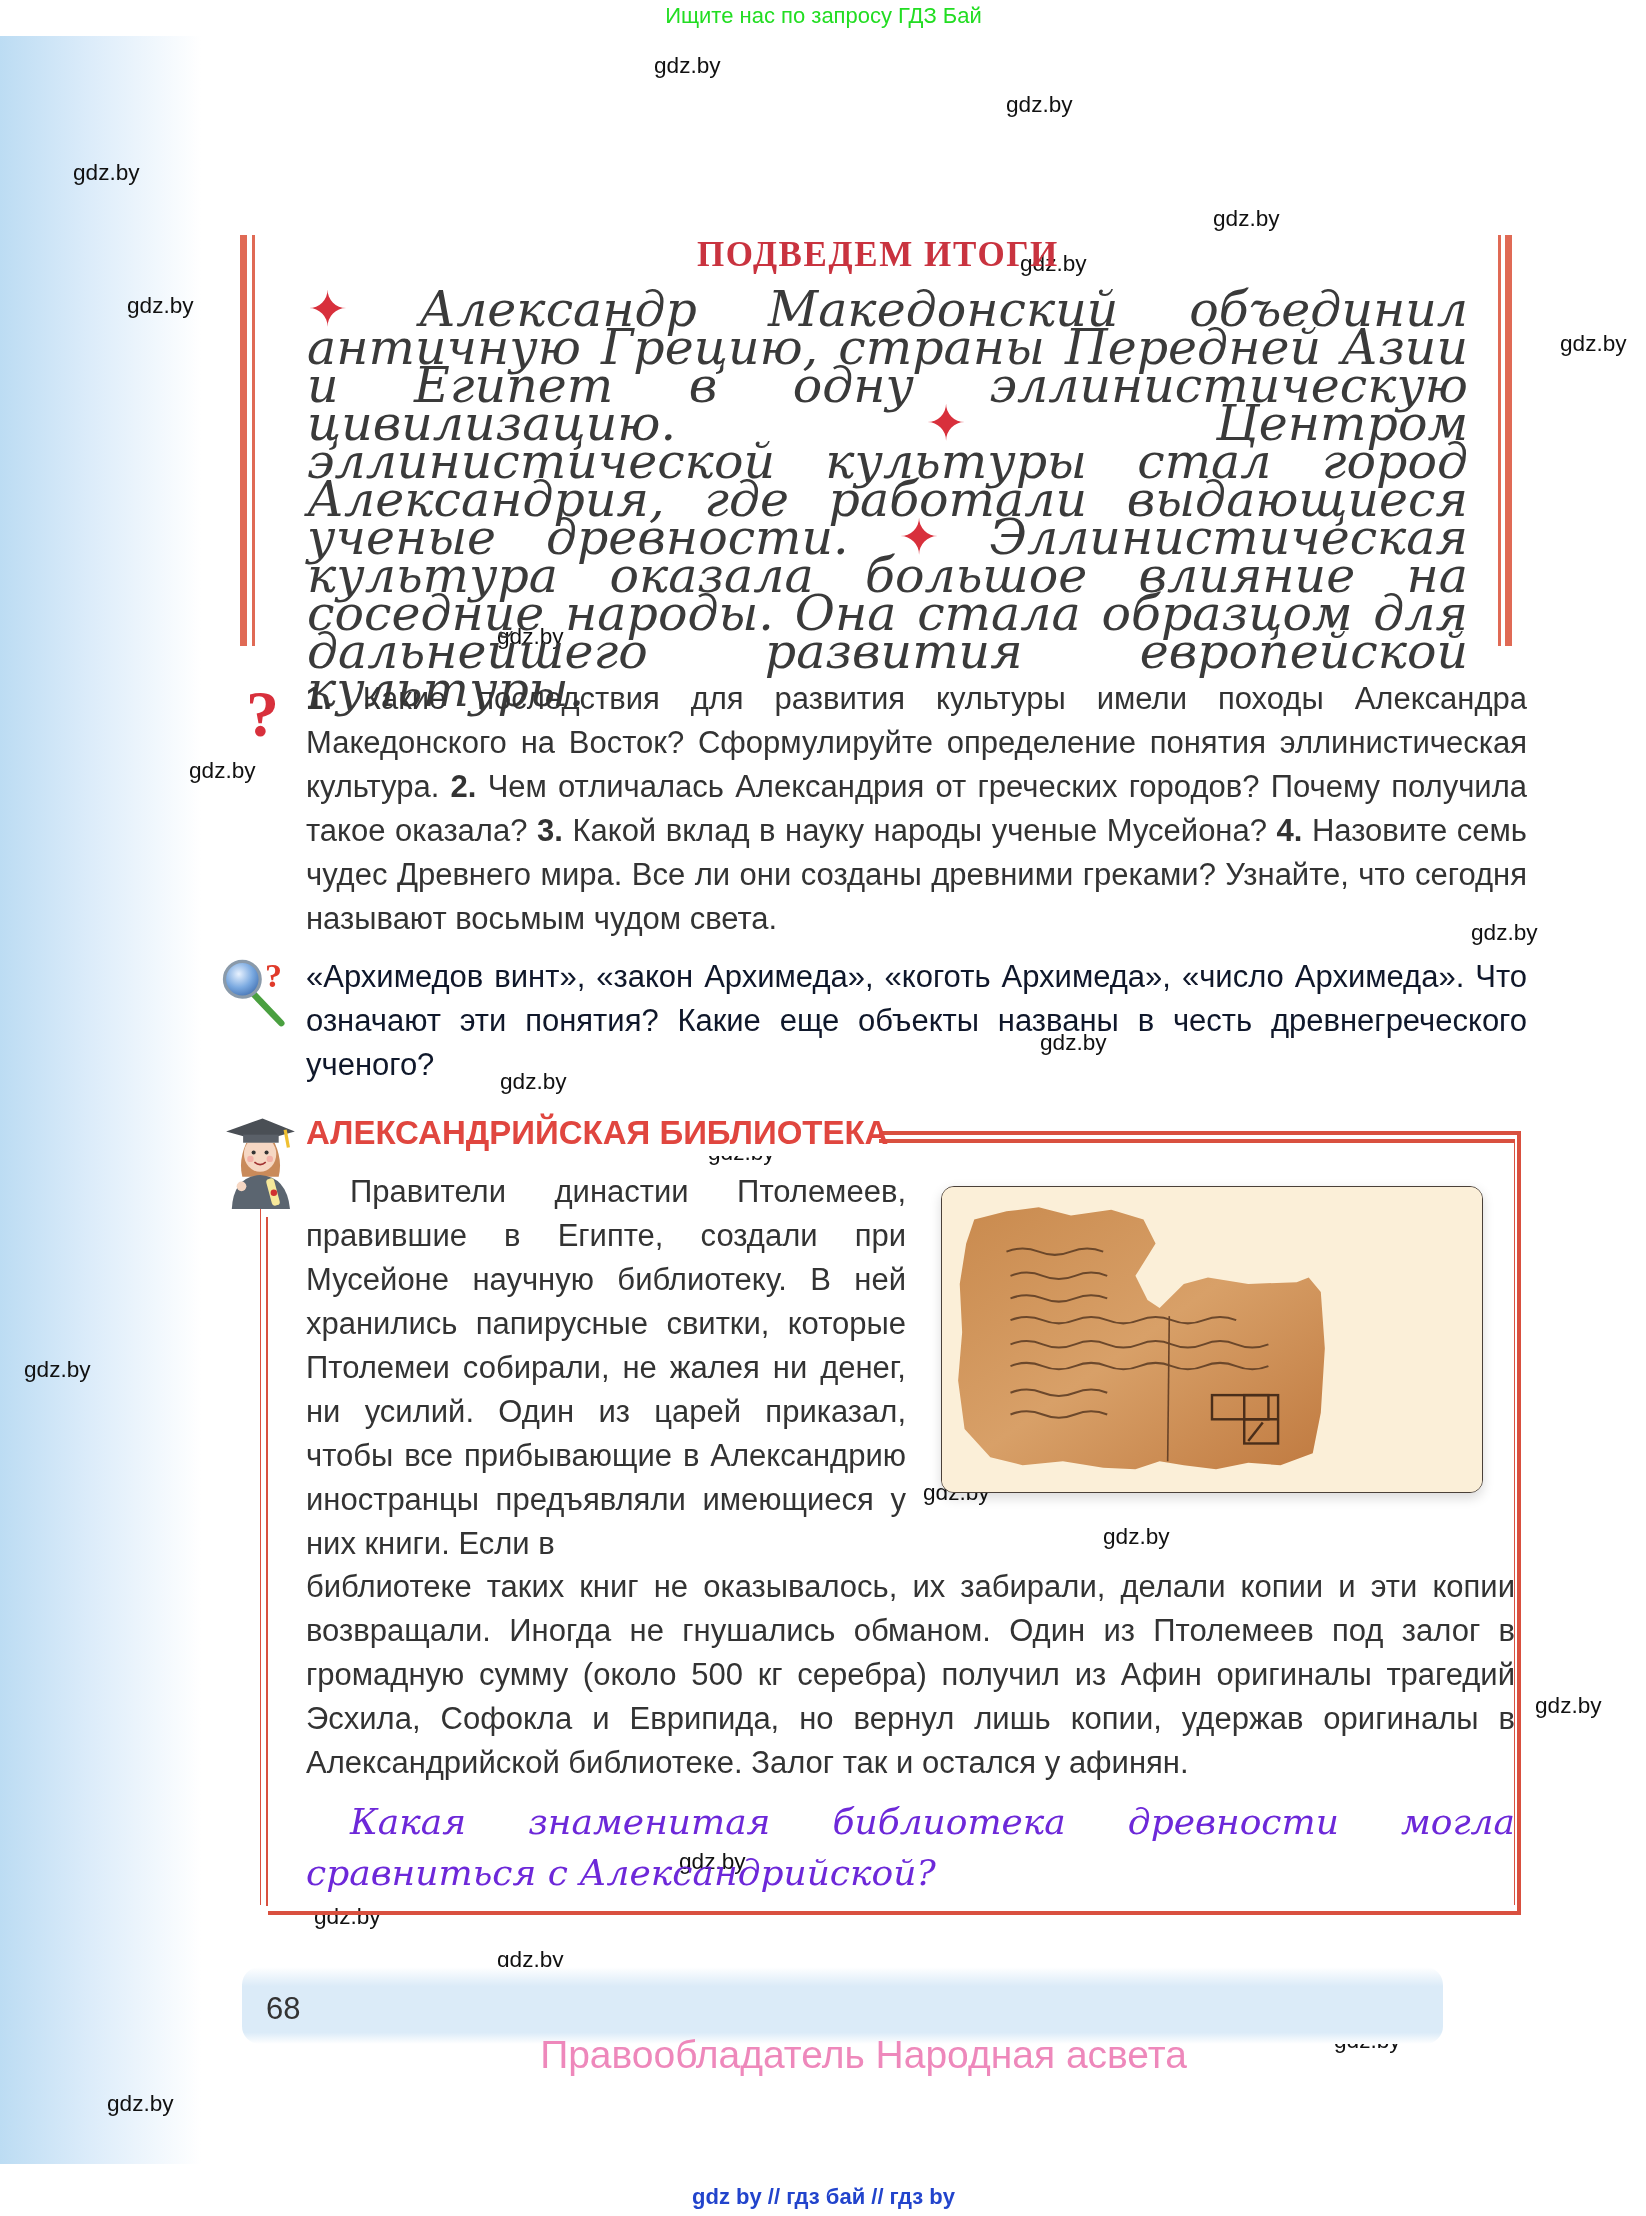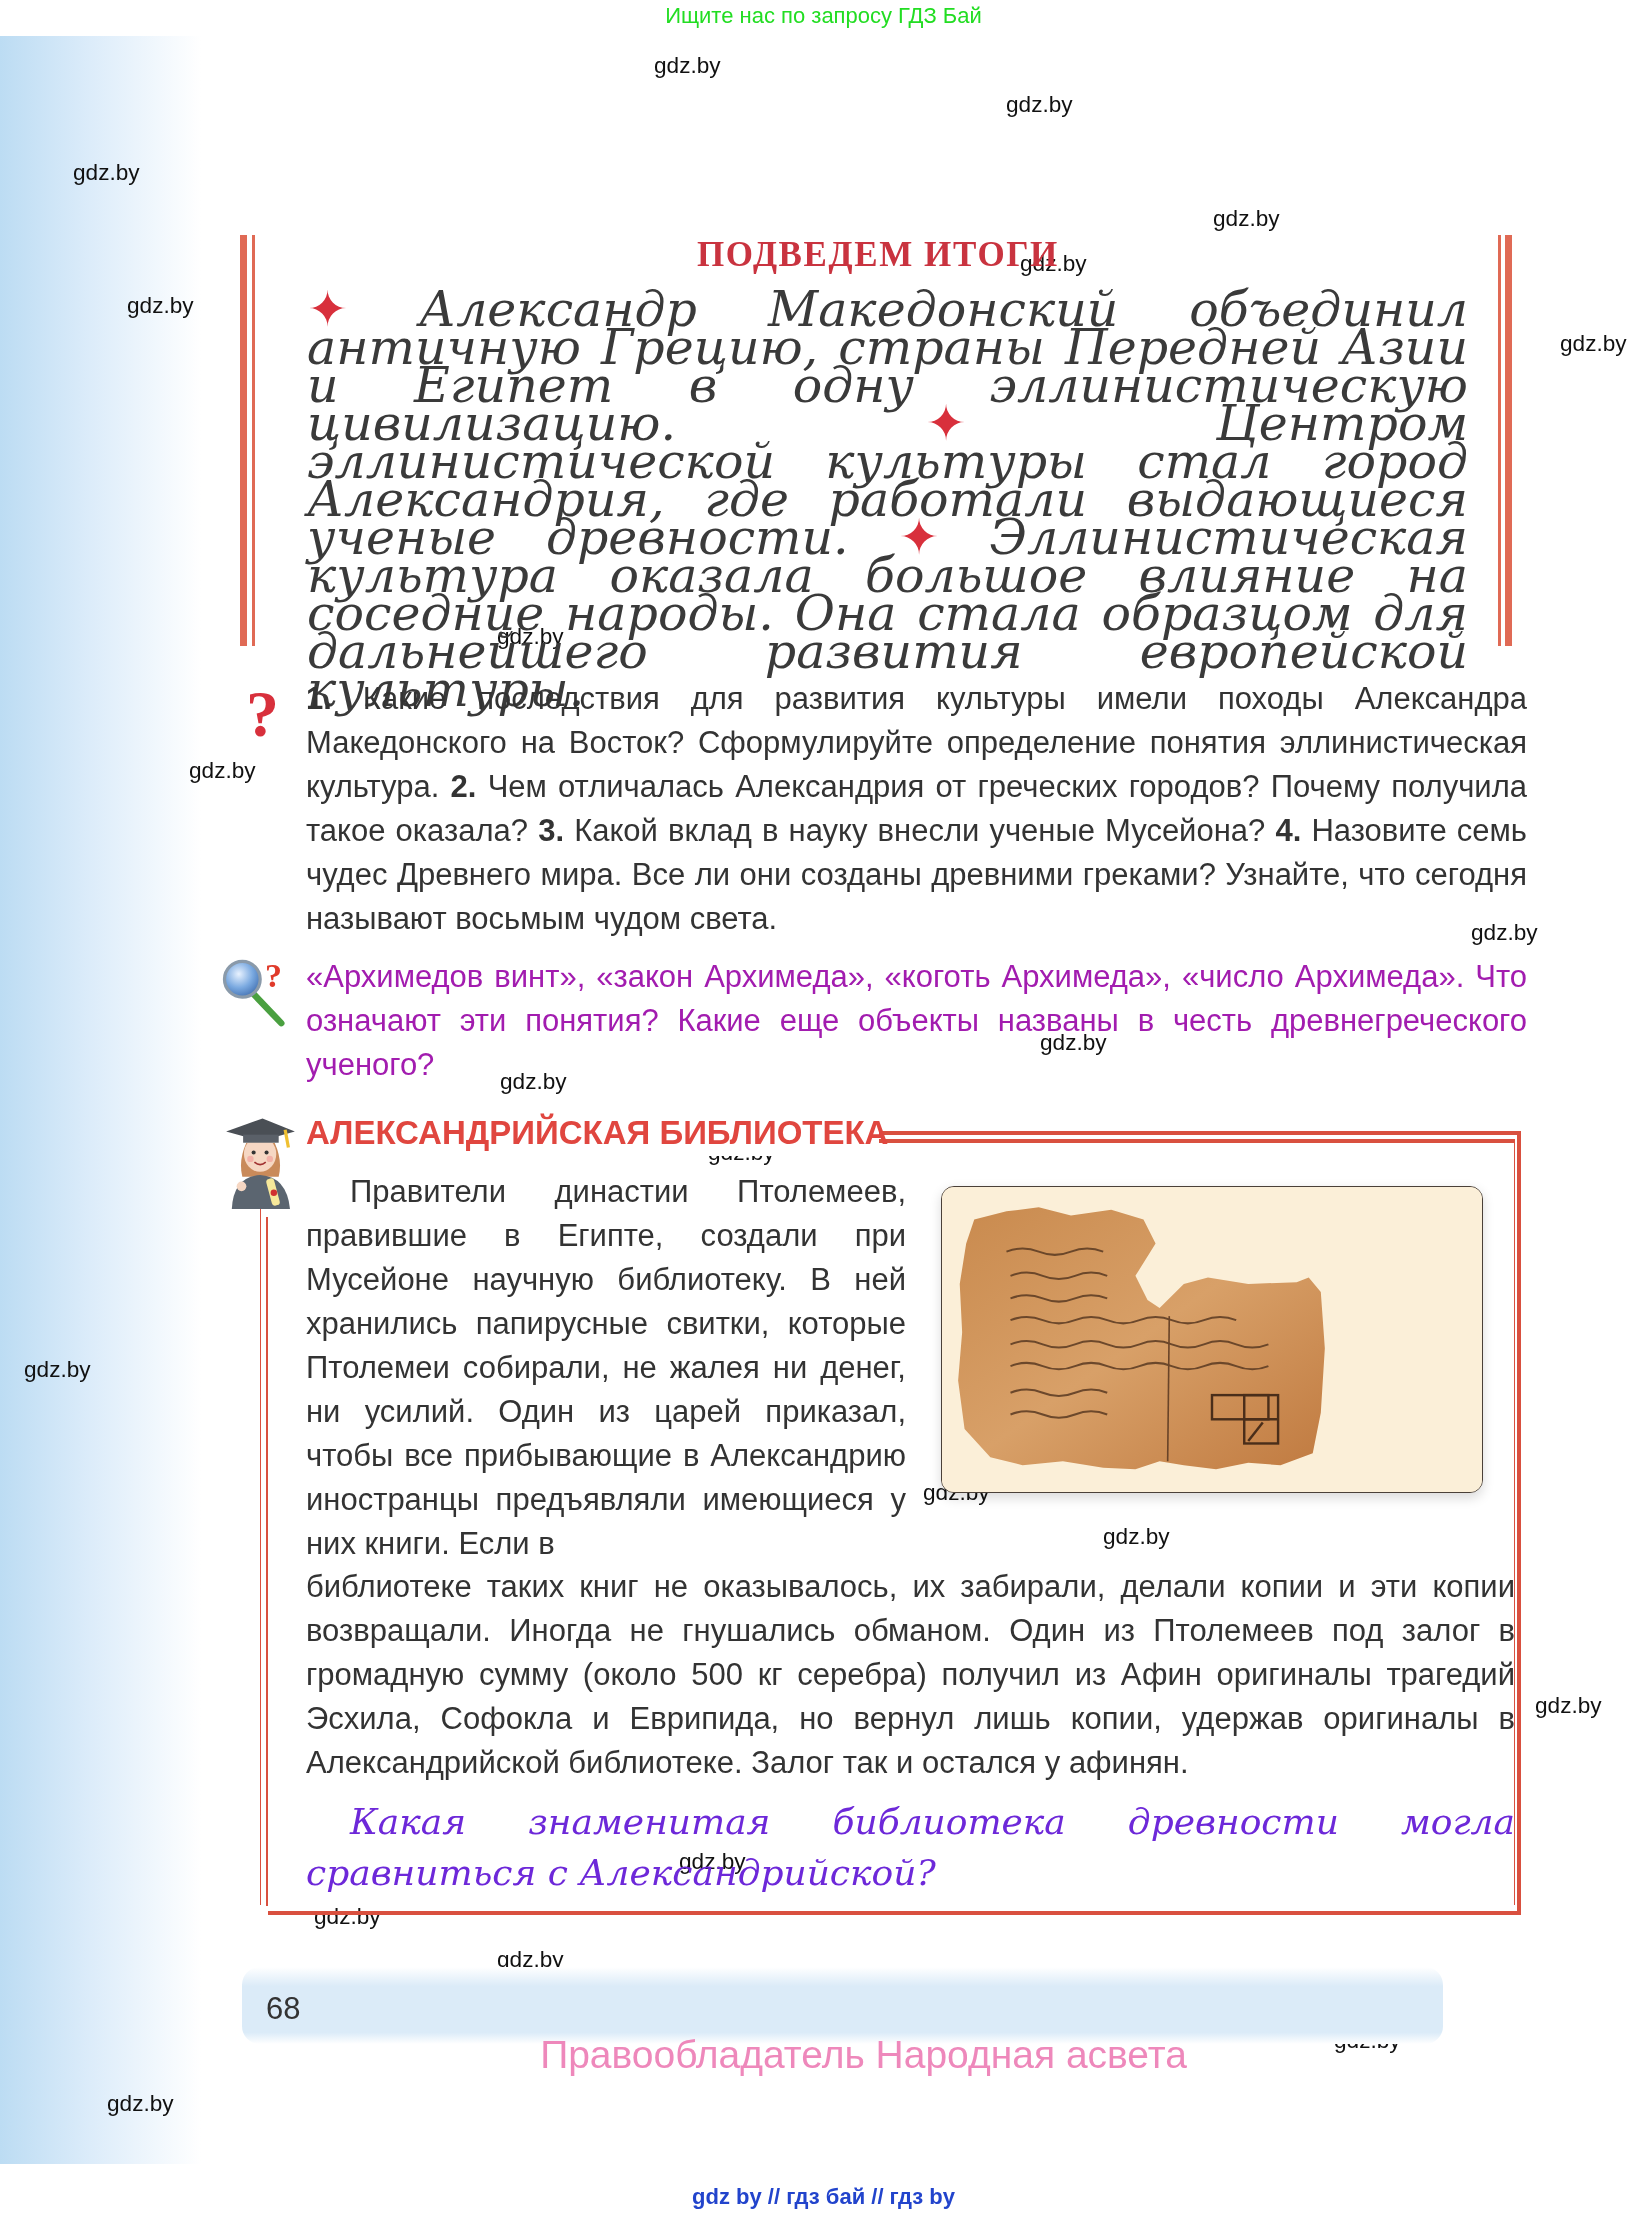--- a/index.html
+++ b/index.html
@@ -25,21 +25,21 @@
   .star { color:#d8303c; font-style:normal; }
 
   
   .qicon { position:absolute; left:246px; top:681px; font-family:"Liberation Serif", serif;
          font-weight:bold; font-size:66px; color:#d8303c; line-height:1; }
   .qtext { position:absolute; left:306px; top:677px; width:1221px; font-size:31px; line-height:44px;
          text-align:justify; color:#333; }
   .qtext b { font-weight:bold; }
   .zicon { position:absolute; left:218px; top:955px; width:73px; height:73px; }
   .ztext { position:absolute; left:306px; top:955px; width:1221px; font-size:31px; line-height:44px;
-         text-align:justify; color:#a21caf; }
+         text-align:justify; color:#0f172a; }
 
   
   .lib-avatar { position:absolute; left:222px; top:1112px; width:77px; height:97px; }
   .lib-title { position:absolute; left:306px; top:1114px; font-size:33px; font-weight:bold; color:#e0463f; }
   .lib-frame-outer { position:absolute; left:268px; top:1131px; width:1249px; height:776px;
          border-top:4px solid #d9503f; border-right:4px solid #d9503f; border-bottom:4.8px solid #d9503f; }
   .lib-frame-inner { position:absolute; left:260px; top:1139px; width:1253px; height:762px;
          border-top:4px solid #d9503f; border-right:1.6px solid #d9503f; border-left:1.6px solid #d9503f; }
   .lib-title-cover { position:absolute; left:266px; top:1124px; width:613px; height:32px; background:#fff; }
   .lib-left-line { position:absolute; left:266px; top:1217px; width:2.4px; height:689px; background:#d9503f; }
@@ -109,21 +109,21 @@
   </div>
 </section>
 
 <div class="qicon">?</div>
 <div class="qtext">
   <b>1.</b>
   <span>Какие последствия для развития культуры имели походы Александра Македонского на Восток? Сформулируйте определение понятия эллинистическая культура.</span>
   <b>2.</b>
   <span>Чем отличалась Александрия от греческих городов? Почему получила такое оказала?</span>
   <b>3.</b>
-  <span>Какой вклад в науку внесли ученые Мусейона?</span>
+  <span>Какой вклад в науку народы ученые Мусейона?</span>
   <b>4.</b>
   <span>Назовите семь чудес Древнего мира. Все ли они созданы древними греками? Узнайте, что сегодня называют восьмым чудом света.</span>
 </div>
 
 <svg class="zicon" viewBox="0 0 90 90">
   <defs>
     <radialGradient id="lens" cx="40%" cy="35%" r="65%">
       <stop offset="0%" stop-color="#e8f2ff"></stop>
       <stop offset="60%" stop-color="#7aa9e0"></stop>
       <stop offset="100%" stop-color="#4a78b8"></stop>

